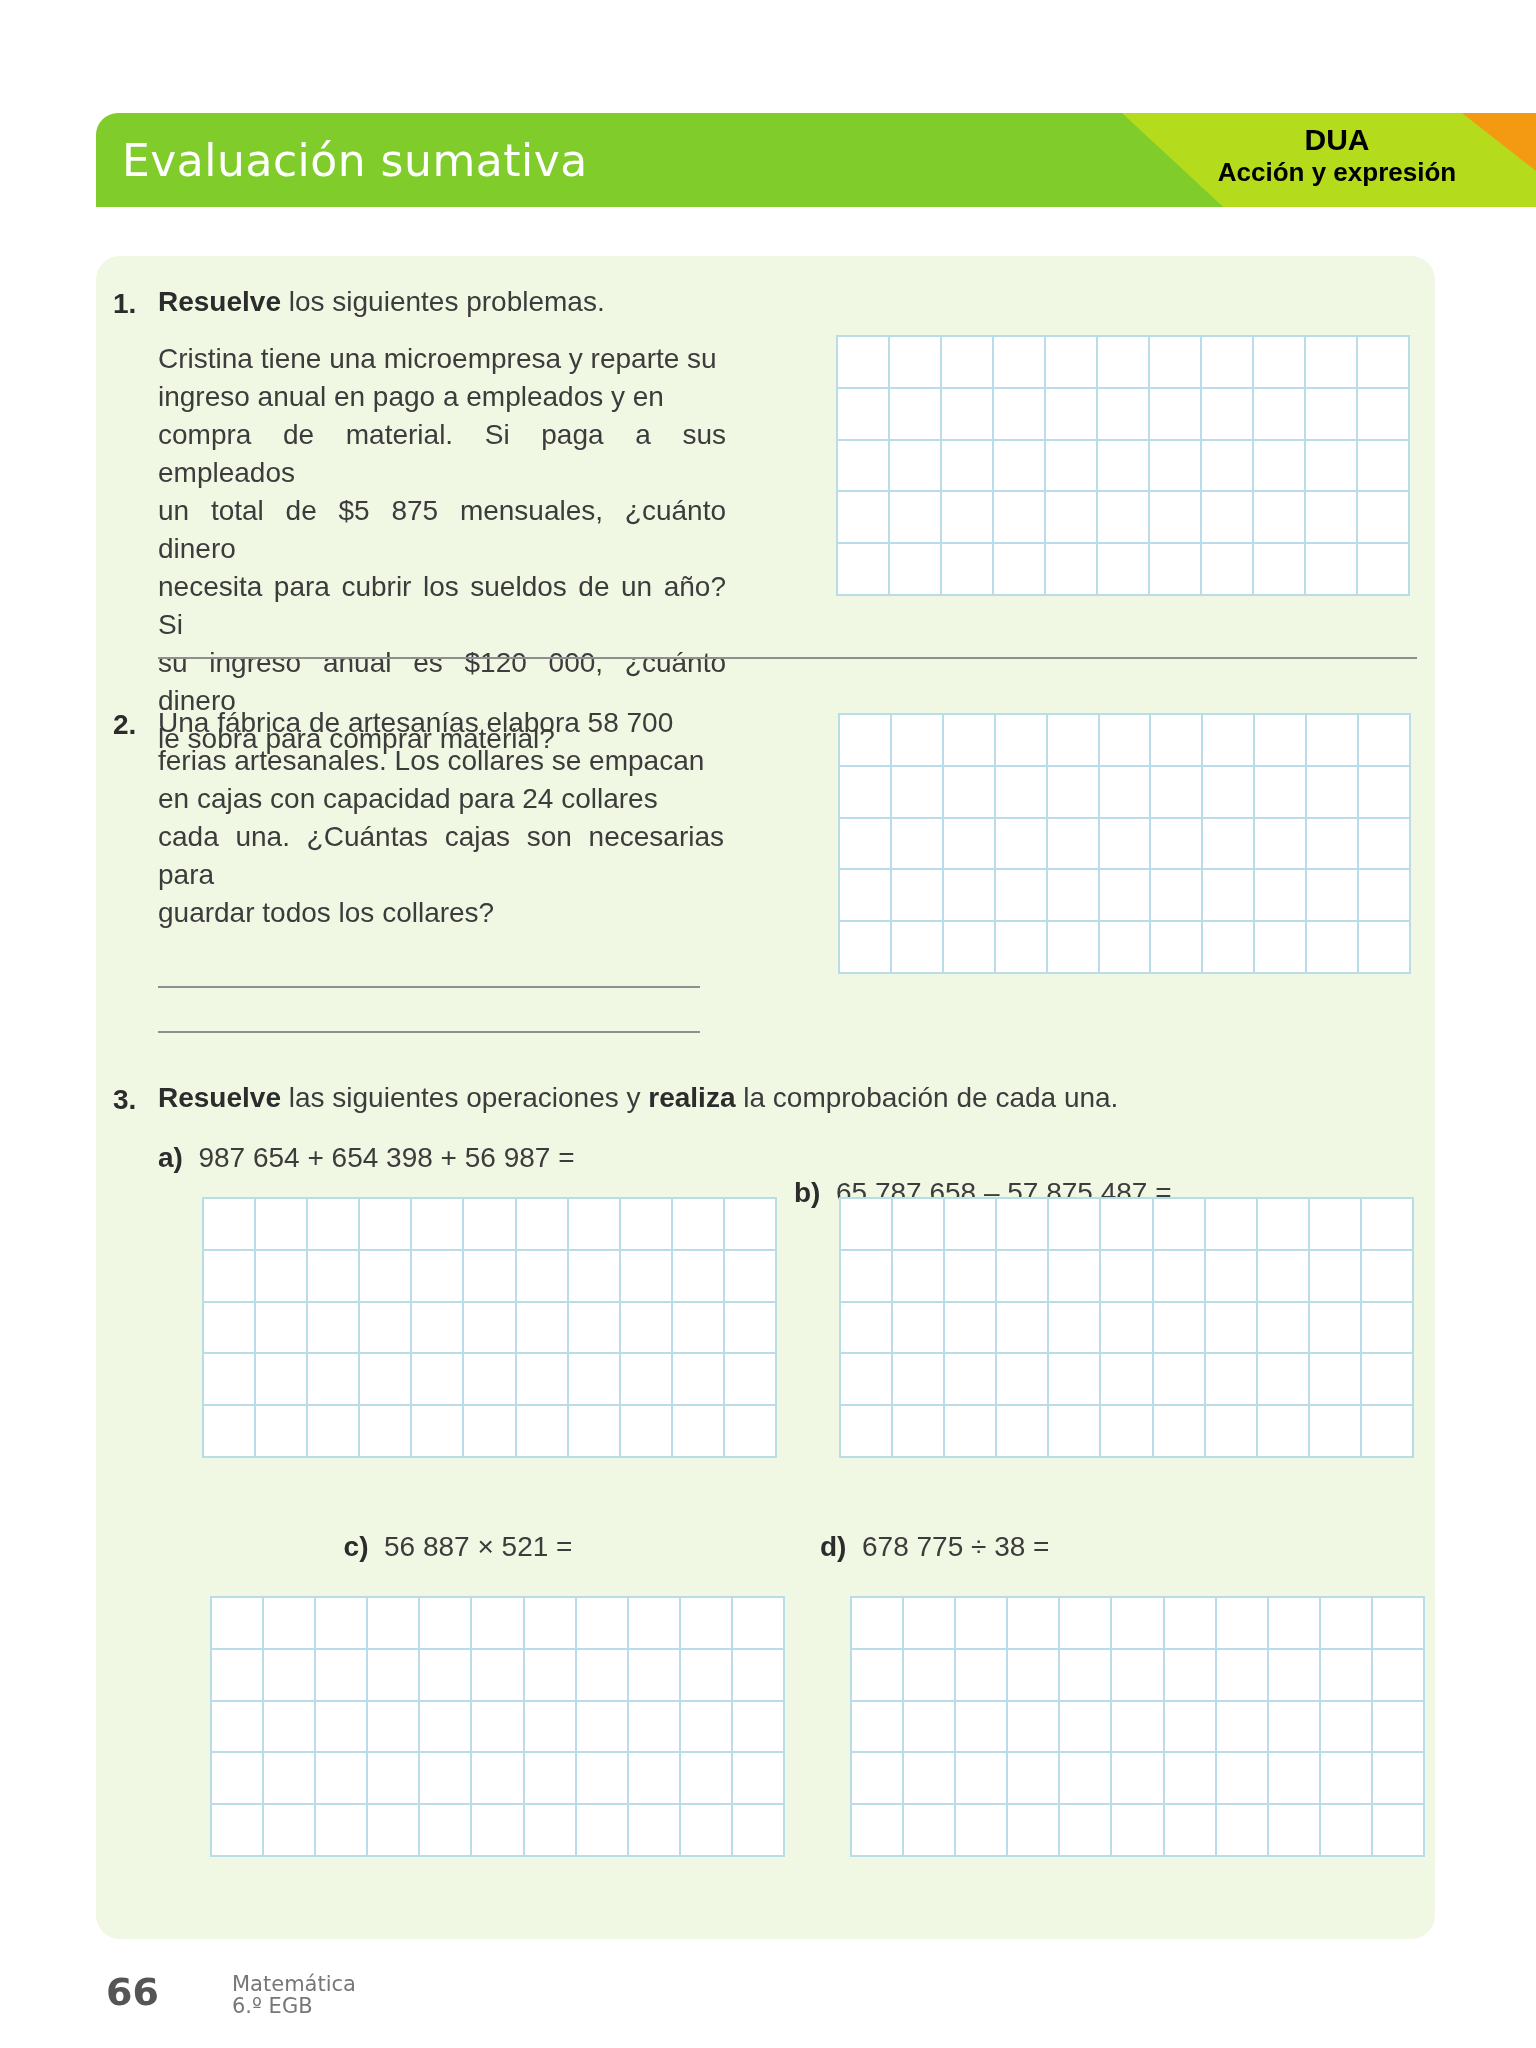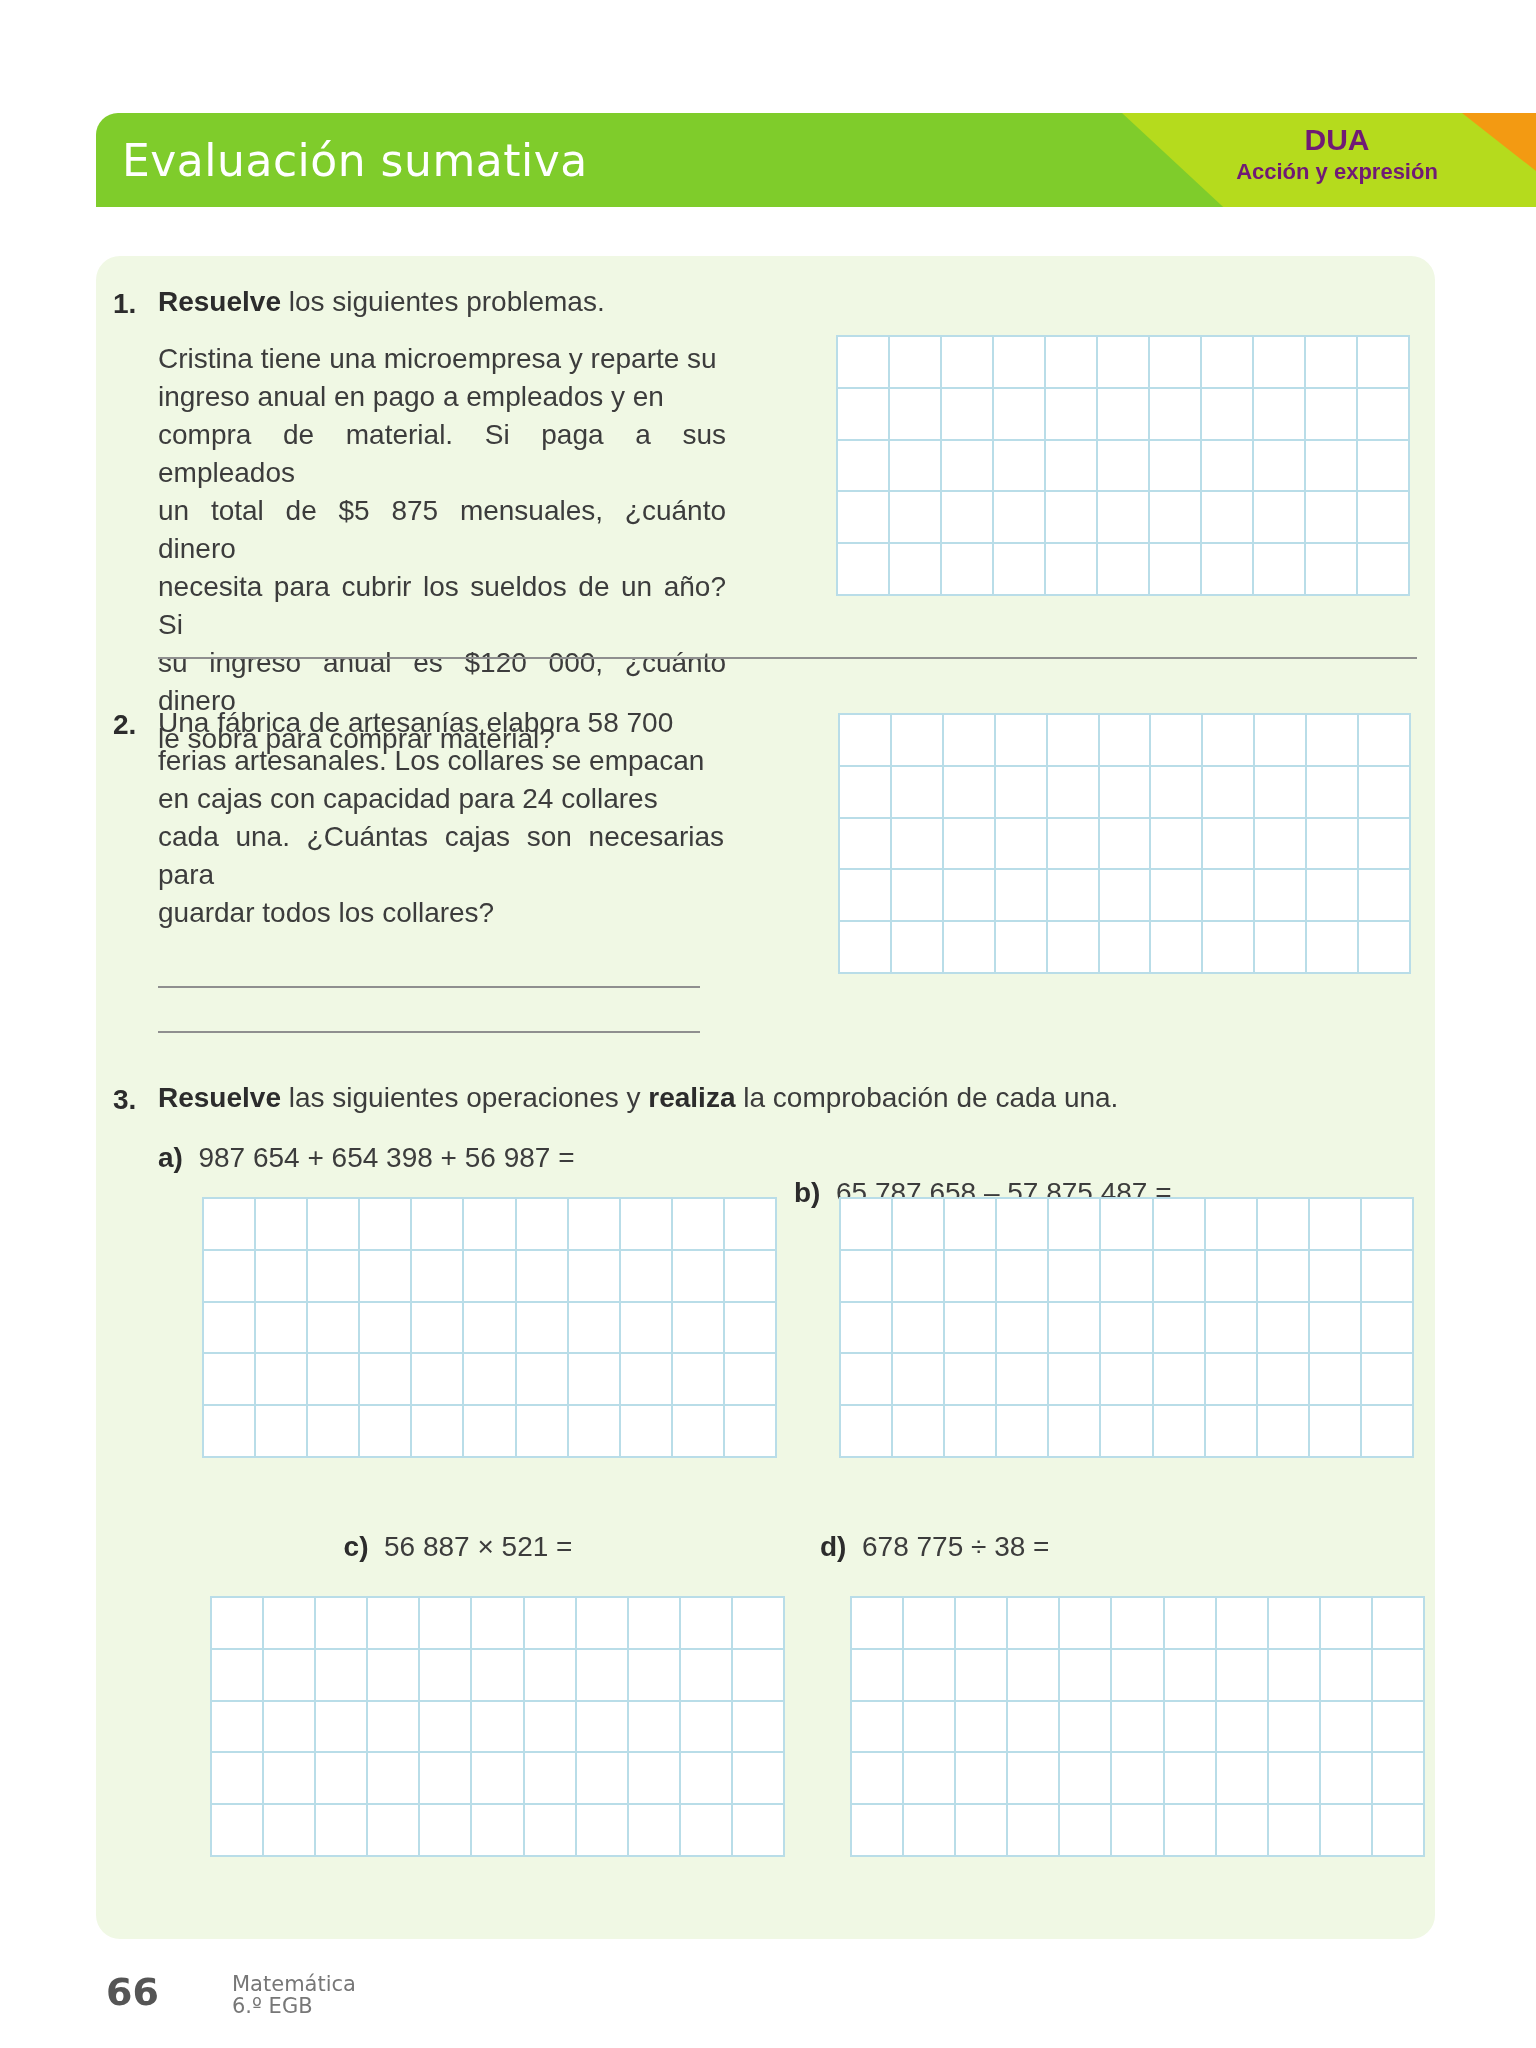--- a/index.html
+++ b/index.html
@@ -18,24 +18,24 @@
     position: absolute; top: 0; right: 0; width: 460px; height: 94px;
     background: #b5db1d;
     clip-path: polygon(0 0, 100% 0, 100% 100%, 22% 100%);
   }
   .header .orange {
     position: absolute; top: 0; right: 0; width: 120px; height: 94px;
     background: #f39a12;
     clip-path: polygon(0 0, 100% 0, 100% 100%);
   }
   .header .dua {
-    position: absolute; right: 95px; top: 10px; width: 300px; text-align: center; color: #701a75;
+    position: absolute; right: 95px; top: 10px; width: 300px; text-align: center; color: #000000;
   }
   .header .dua .dua-title { font-size: 30px; font-weight: bold; line-height: 34px; display: block; }
-  .header .dua .dua-sub { font-size: 22px; font-weight: bold; line-height: 30px; display: block; }
+  .header .dua .dua-sub { font-size: 26px; font-weight: bold; line-height: 30px; display: block; }
 
   .panel {
     position: absolute; left: 96px; top: 256px; width: 1339px; height: 1683px;
     background: #f0f8e4; border-radius: 24px;
   }
 
   .text { position: absolute; font-size: 28px; line-height: 38px; color: #3c3c3c; }
   .num { position: absolute; font-size: 28px; font-weight: bold; color: #2c2c2c; }
   .bold { font-weight: bold; color: #2c2c2c; }
   .justify { text-align: justify; text-align-last: left; }

